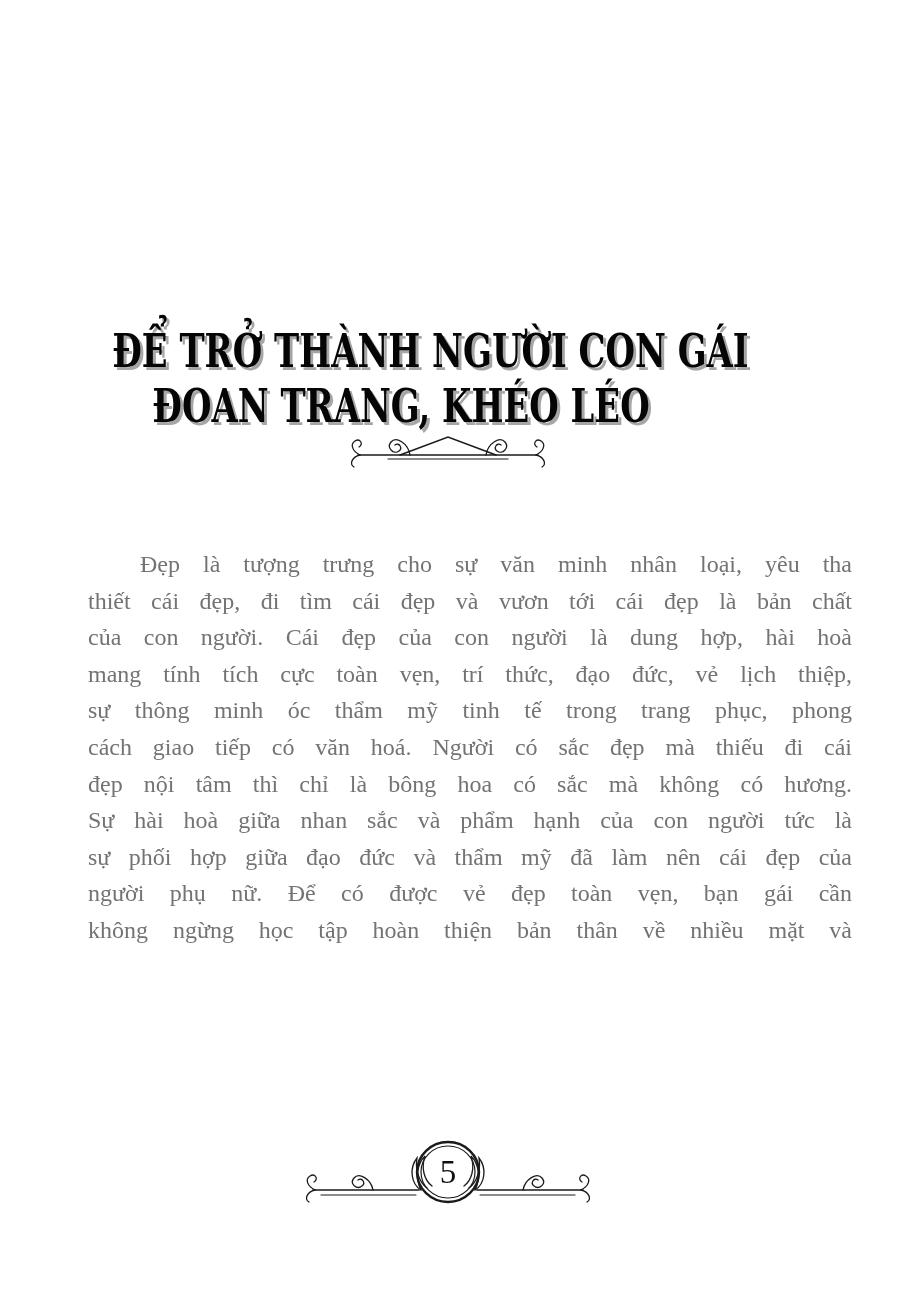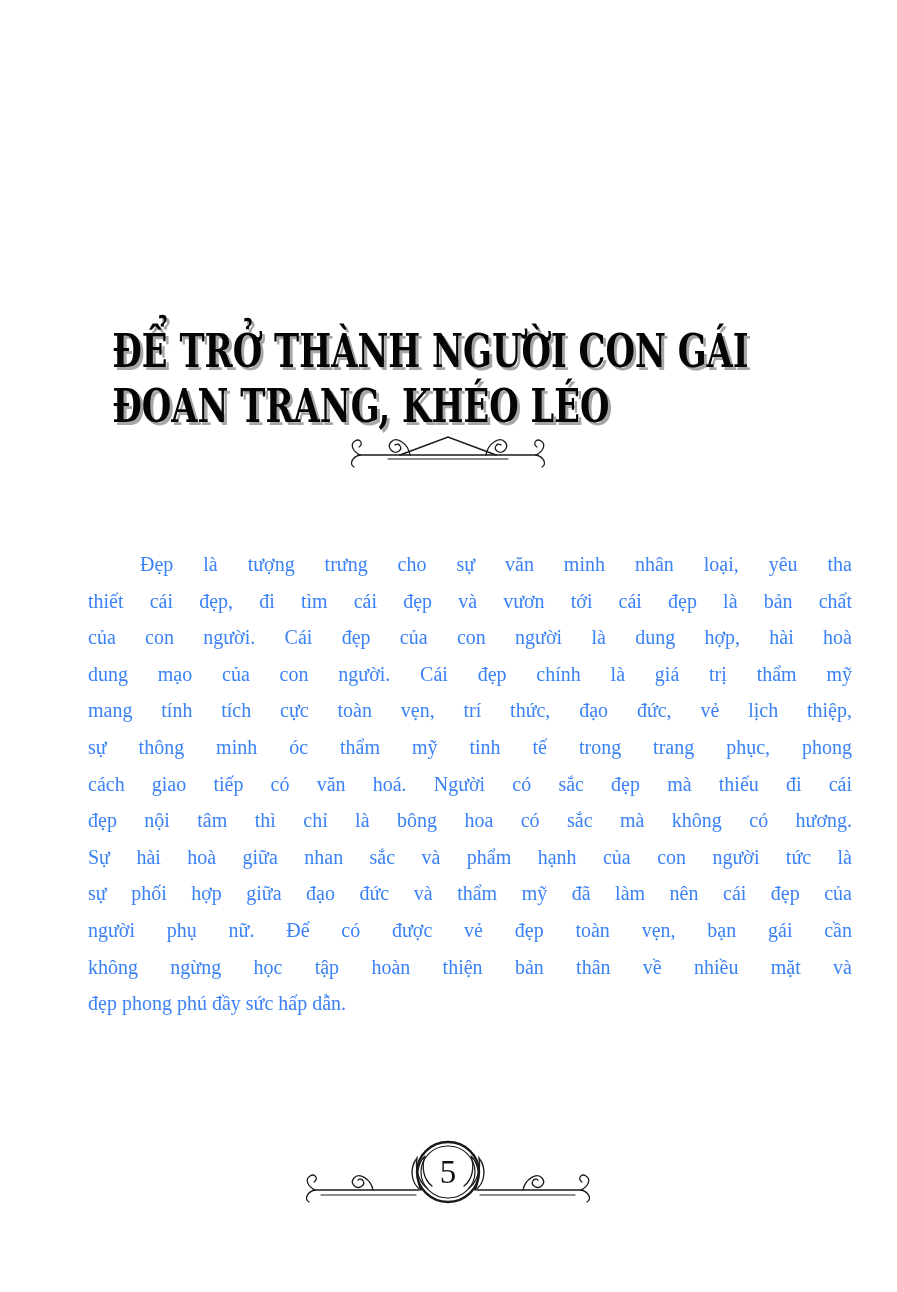--- a/index.html
+++ b/index.html
@@ -16,21 +16,21 @@
     font-family: "Liberation Serif", "DejaVu Serif", serif;
     color: #0e0e0e;
   }
 
   
   .title-block {
     position: absolute;
     top: 323px;
     left: 0;
     width: 802px;
-    text-align: left;
+    text-align: center;
   }
   .title-line {
     font-family: "DejaVu Serif", "Liberation Serif", serif;
     font-weight: bold;
     font-size: 47px;
     line-height: 55px;
     color: #050505;
     letter-spacing: 0px;
     text-shadow: 4px 3px 0 #a6a6a6;
     transform: scaleX(0.72);
@@ -53,24 +53,24 @@
   }
 
   
   .body-text {
     position: absolute;
     top: 546px;
     left: 88px;
     width: 764px;
   }
   .body-line {
-    font-size: 20px;
+    font-size: 24px;
     line-height: 36.6px;
     height: 36.6px;
-    color: #3b82f6;
+    color: #737373;
     text-align: justify;
     -moz-text-align-last: justify;
     text-align-last: justify;
     overflow: visible;
   }
   .body-line.first {
     text-indent: 52px;
   }
   .body-line.last {
     -moz-text-align-last: left;
@@ -122,30 +122,28 @@
         <path d="M12 31 C4 27 2 20 7 17 C12 14 16 20 11 23"></path>
         <path d="M62 31 C60 19 48 12 43 18 C38 24 46 31 51 27 C55 24 51 18 47 21"></path>
       </g>
     </svg>
   </div>
 
   <div class="body-text">
     <div class="body-line first">Đẹp là tượng trưng cho sự văn minh nhân loại, yêu tha</div>
     <div class="body-line">thiết cái đẹp, đi tìm cái đẹp và vươn tới cái đẹp là bản chất</div>
     <div class="body-line">của con người. Cái đẹp của con người là dung hợp, hài hoà</div>
-    <div class="body-line">dung mạo của con người. Cái đẹp chính là giá trị thẩm mỹ</div>
     <div class="body-line">mang tính tích cực toàn vẹn, trí thức, đạo đức, vẻ lịch thiệp,</div>
     <div class="body-line">sự thông minh óc thẩm mỹ tinh tế trong trang phục, phong</div>
     <div class="body-line">cách giao tiếp có văn hoá. Người có sắc đẹp mà thiếu đi cái</div>
     <div class="body-line">đẹp nội tâm thì chỉ là bông hoa có sắc mà không có hương.</div>
     <div class="body-line">Sự hài hoà giữa nhan sắc và phẩm hạnh của con người tức là</div>
     <div class="body-line">sự phối hợp giữa đạo đức và thẩm mỹ đã làm nên cái đẹp của</div>
     <div class="body-line">người phụ nữ. Để có được vẻ đẹp toàn vẹn, bạn gái cần</div>
     <div class="body-line">không ngừng học tập hoàn thiện bản thân về nhiều mặt và</div>
-    <div class="body-line last">đẹp phong phú đầy sức hấp dẫn.</div>
   </div>
 
   <div class="page-ornament">
     <svg viewBox="0 0 290 80" fill="none" stroke="#1a1a1a" stroke-linecap="round">
       <ellipse cx="145" cy="38" rx="31" ry="30" stroke-width="2.4"></ellipse>
       <ellipse cx="145" cy="38" rx="27" ry="26" stroke-width="1.2"></ellipse>
       <g stroke-width="1.6">
         <path d="M10 56 H116"></path>
         <path d="M174 56 H280"></path>
       </g>

